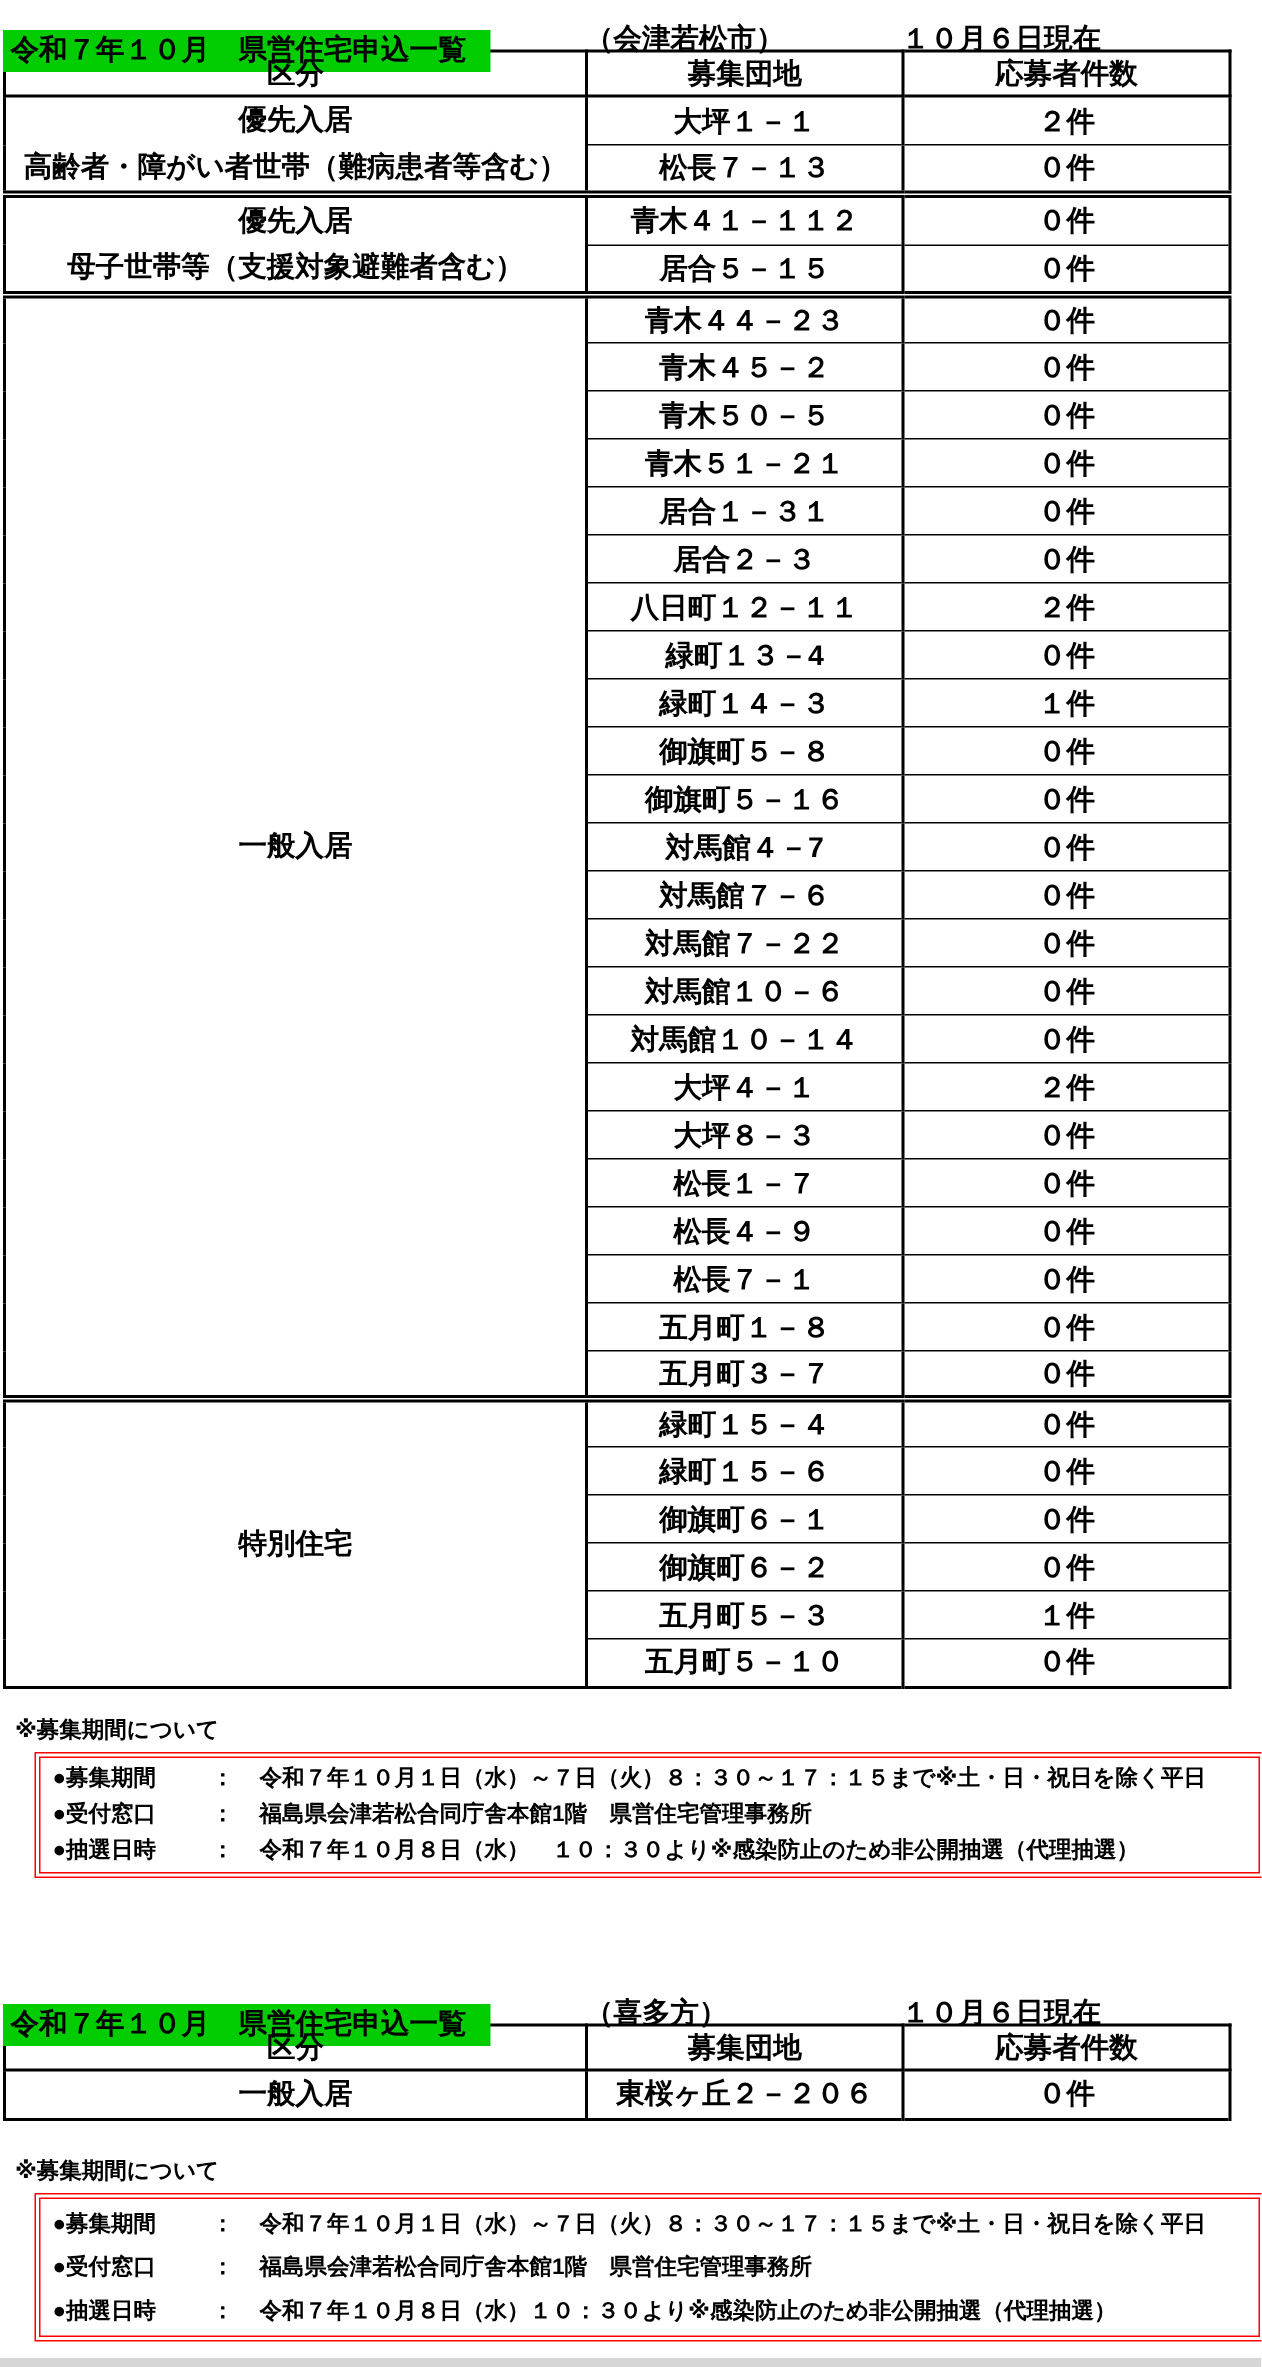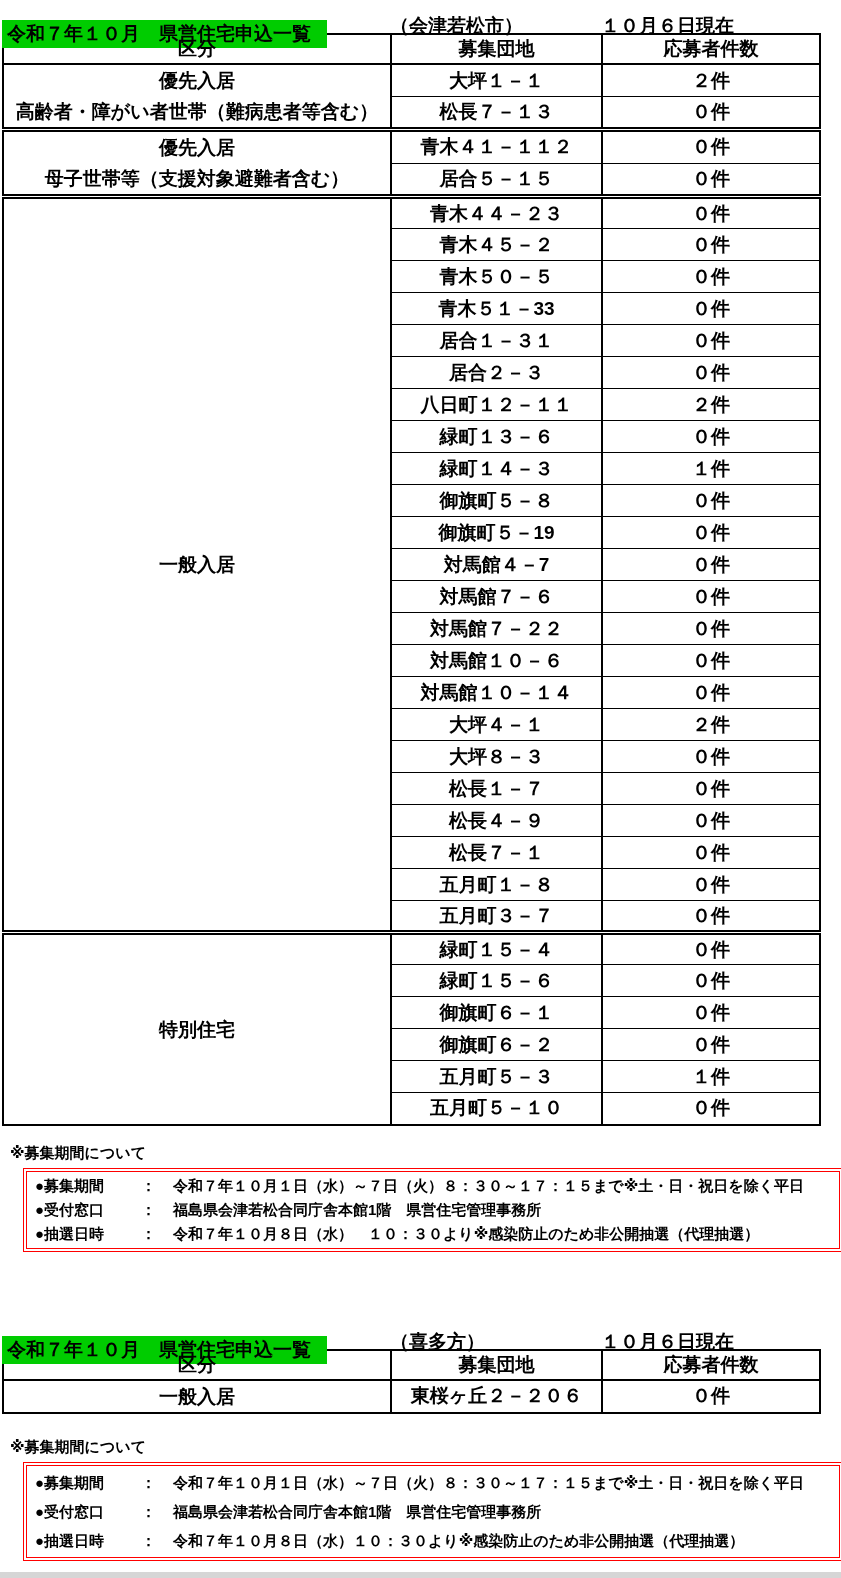--- a/index.html
+++ b/index.html
@@ -148,49 +148,49 @@
         </tr>
         <tr>
           <td class="estate-cell">青木４５－２</td>
           <td class="count-cell">０件</td>
         </tr>
         <tr>
           <td class="estate-cell">青木５０－５</td>
           <td class="count-cell">０件</td>
         </tr>
         <tr>
-          <td class="estate-cell">青木５１－33</td>
+          <td class="estate-cell">青木５１－２１</td>
           <td class="count-cell">０件</td>
         </tr>
         <tr>
           <td class="estate-cell">居合１－３１</td>
           <td class="count-cell">０件</td>
         </tr>
         <tr>
           <td class="estate-cell">居合２－３</td>
           <td class="count-cell">０件</td>
         </tr>
         <tr>
           <td class="estate-cell">八日町１２－１１</td>
           <td class="count-cell">２件</td>
         </tr>
         <tr>
-          <td class="estate-cell">緑町１３－６</td>
+          <td class="estate-cell">緑町１３－4</td>
           <td class="count-cell">０件</td>
         </tr>
         <tr>
           <td class="estate-cell">緑町１４－３</td>
           <td class="count-cell">１件</td>
         </tr>
         <tr>
           <td class="estate-cell">御旗町５－８</td>
           <td class="count-cell">０件</td>
         </tr>
         <tr>
-          <td class="estate-cell">御旗町５－19</td>
+          <td class="estate-cell">御旗町５－１６</td>
           <td class="count-cell">０件</td>
         </tr>
         <tr>
           <td class="estate-cell">対馬館４－7</td>
           <td class="count-cell">０件</td>
         </tr>
         <tr>
           <td class="estate-cell">対馬館７－６</td>
           <td class="count-cell">０件</td>
         </tr>

